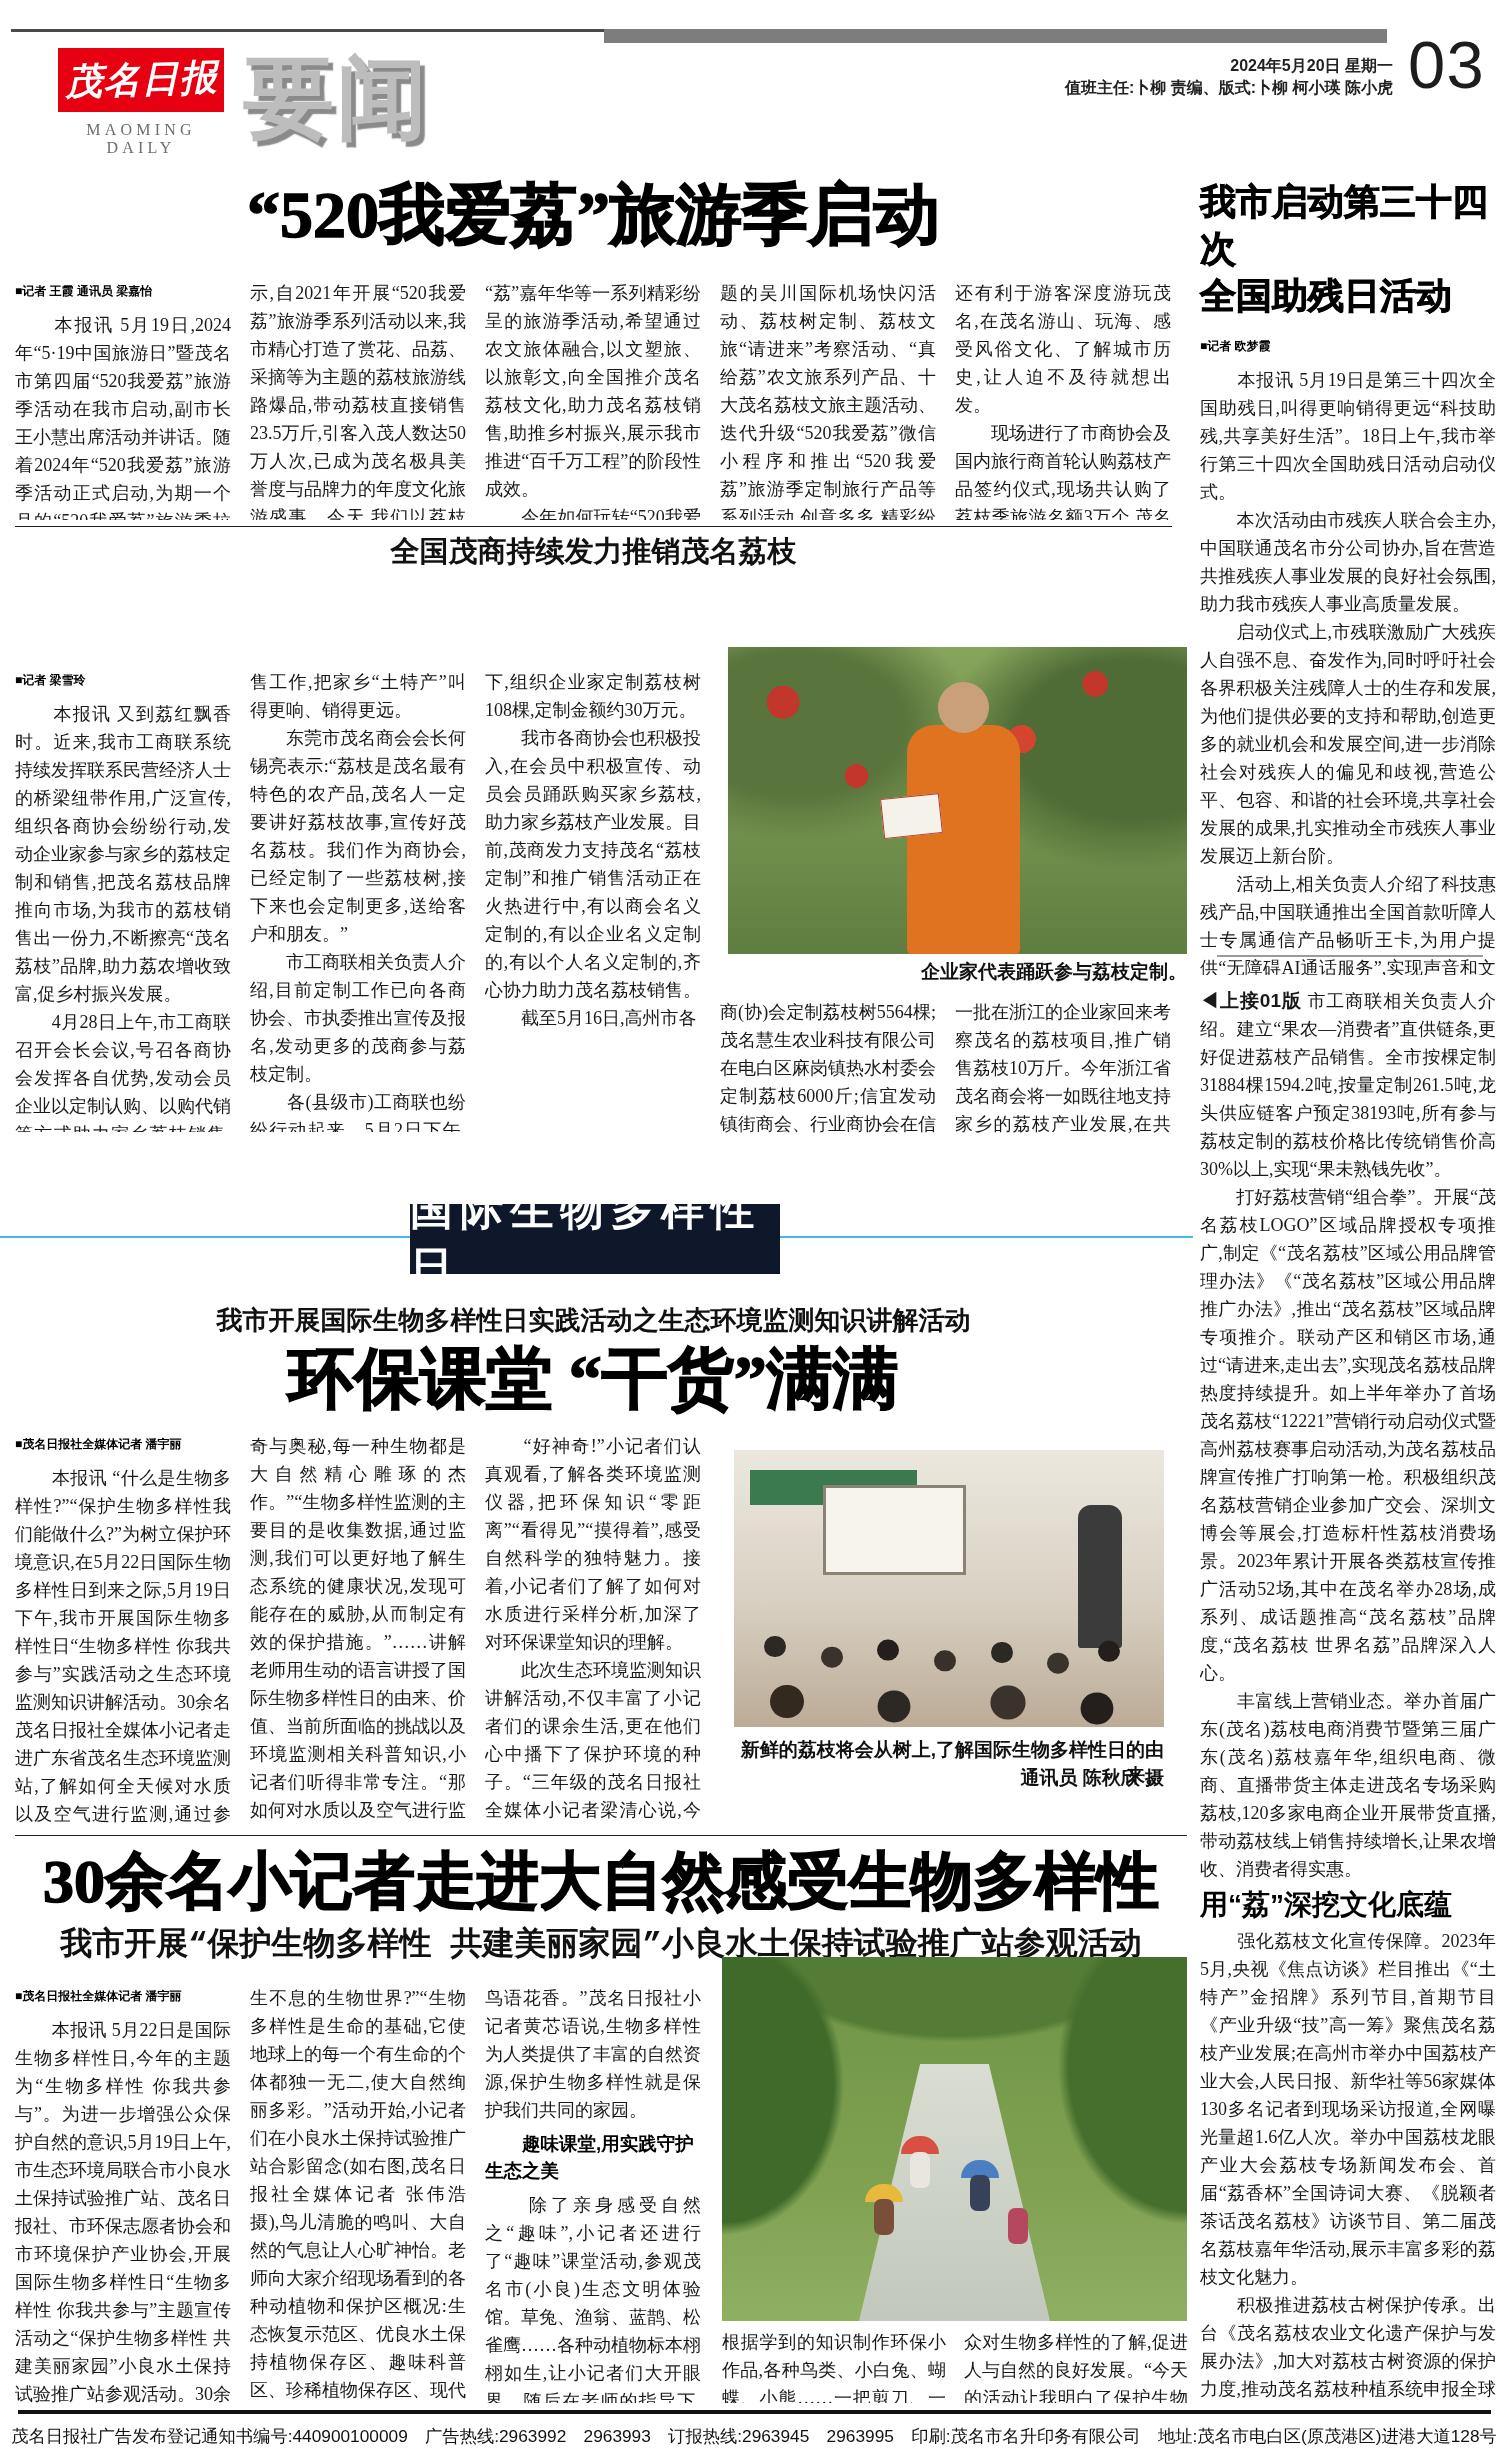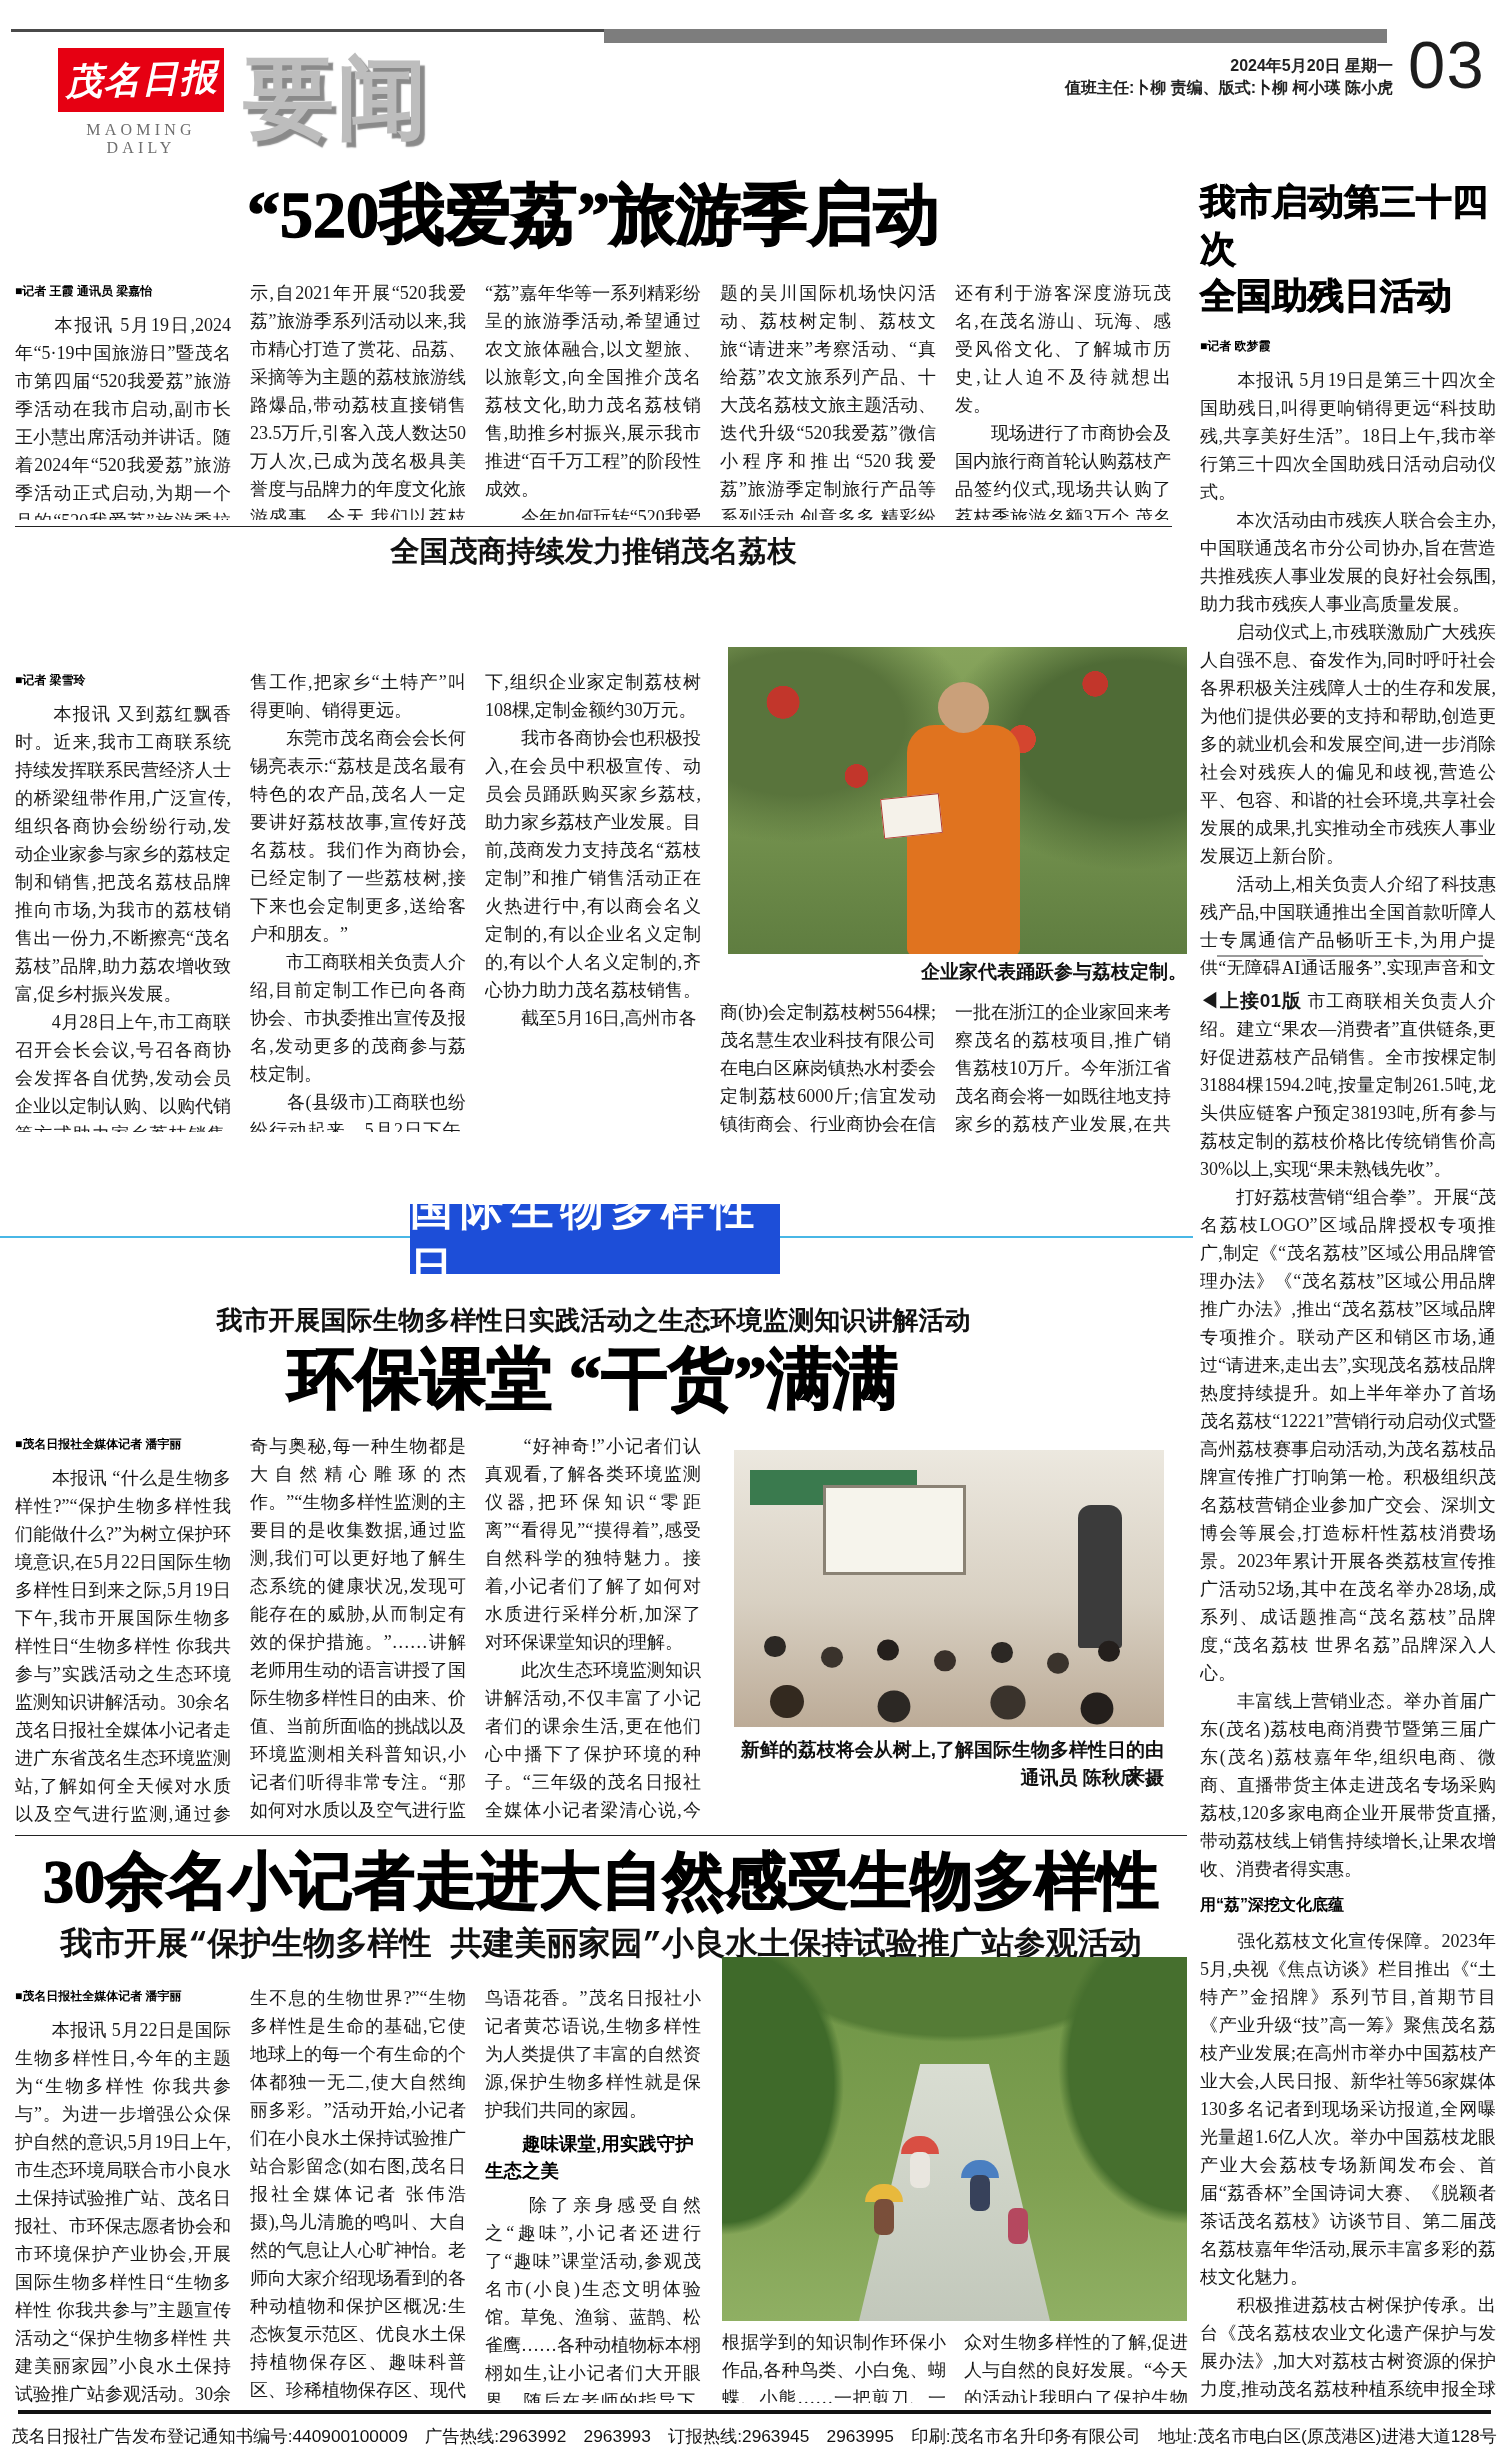--- a/index.html
+++ b/index.html
@@ -27,21 +27,21 @@
   
   .col{position:absolute;width:216px;overflow:hidden;}
   .coltext{font-size:18px;line-height:28px;text-align:justify;color:#191919;white-space:pre-line;}
   .inhead{font-family:"Liberation Sans",sans-serif;font-weight:bold;font-size:18.5px;line-height:27.4px;
           color:#000;margin:6px 0;}
   .caption{font-family:"Liberation Sans",sans-serif;font-weight:bold;font-size:19px;color:#111;
            text-align:right;}
   .rule{background:#222;}
   .sb-divider{background:#9a9a9a;height:1.8px;}
   
-  .banner{background:#1d4ed8;display:flex;align-items:center;justify-content:center;}
+  .banner{background:#0f172a;display:flex;align-items:center;justify-content:center;}
   .banner-label{color:#fff;font-family:"Liberation Sans",sans-serif;font-weight:bold;
                 font-size:43px;letter-spacing:7.2px;}
   .blue-line{background:#48b7e6;height:2.4px;}
   
   .photo{position:absolute;overflow:hidden;}
   .ph1{background:
        radial-gradient(circle 16.7px at 12% 18%,#c2362b 97%,transparent),
        radial-gradient(circle 13px at 80% 12%,#c2362b 97%,transparent),
        radial-gradient(circle 14.3px at 64% 30%,#d4452f 97%,transparent),
        radial-gradient(circle 12px at 28% 42%,#c2362b 97%,transparent),
@@ -236,21 +236,21 @@
 
     </div>
   </div>
 
   <div class="abs sb-divider" style="left:1217px;top:955px;width:266px;"></div>
 
   <div class="abs" style="left:1200px;top:987px;width:296px;height:1417px;overflow:hidden;">
     <p class="coltext" style="margin:0;"><b class="sans" style="font-size:19px;">◀上接01版</b><span> 市工商联相关负责人介绍。建立“果农—消费者”直供链条,更好促进荔枝产品销售。全市按棵定制31884棵1594.2吨,按量定制261.5吨,龙头供应链客户预定38193吨,所有参与荔枝定制的荔枝价格比传统销售价高30%以上,实现“果未熟钱先收”。</span></p>
     <p class="coltext" style="margin:0;">　　打好荔枝营销“组合拳”。开展“茂名荔枝LOGO”区域品牌授权专项推广,制定《“茂名荔枝”区域公用品牌管理办法》《“茂名荔枝”区域公用品牌推广办法》,推出“茂名荔枝”区域品牌专项推介。联动产区和销区市场,通过“请进来,走出去”,实现茂名荔枝品牌热度持续提升。如上半年举办了首场茂名荔枝“12221”营销行动启动仪式暨高州荔枝赛事启动活动,为茂名荔枝品牌宣传推广打响第一枪。积极组织茂名荔枝营销企业参加广交会、深圳文博会等展会,打造标杆性荔枝消费场景。2023年累计开展各类荔枝宣传推广活动52场,其中在茂名举办28场,成系列、成话题推高“茂名荔枝”品牌度,“茂名荔枝 世界名荔”品牌深入人心。</p>
     <p class="coltext" style="margin:0;">　　丰富线上营销业态。举办首届广东(茂名)荔枝电商消费节暨第三届广东(茂名)荔枝嘉年华,组织电商、微商、直播带货主体走进茂名专场采购荔枝,120多家电商企业开展带货直播,带动荔枝线上销售持续增长,让果农增收、消费者得实惠。</p>
-    <div class="inhead" style="font-size:16px;margin:8.4px 0;">用“荔”深挖文化底蕴</div>
+    <div class="inhead" style="font-size:28px;margin:8.4px 0;">用“荔”深挖文化底蕴</div>
     <p class="coltext" style="margin:0;">　　强化荔枝文化宣传保障。2023年5月,央视《焦点访谈》栏目推出《“土特产”金招牌》系列节目,首期节目《产业升级“技”高一筹》聚焦茂名荔枝产业发展;在高州市举办中国荔枝产业大会,人民日报、新华社等56家媒体130多名记者到现场采访报道,全网曝光量超1.6亿人次。举办中国荔枝龙眼产业大会荔枝专场新闻发布会、首届“荔香杯”全国诗词大赛、《脱颖者茶话茂名荔枝》访谈节目、第二届茂名荔枝嘉年华活动,展示丰富多彩的荔枝文化魅力。</p>
     <p class="coltext" style="margin:0;">　　积极推进荔枝古树保护传承。出台《茂名荔枝农业文化遗产保护与发展办法》,加大对荔枝古树资源的保护力度,推动茂名荔枝种植系统申报全球重要农业文化遗产,讲好千年荔乡故事,让荔枝文化焕发新的光彩。</p>
   </div>
 
   <div class="abs rule" style="left:18px;top:2410px;width:1473px;height:3.6px;background:#111;"></div>
   <div class="abs footer-text" style="left:0px;top:2424px;width:1508px;">茂名日报社广告发布登记通知书编号:440900100009　广告热线:2963992　2963993　订报热线:2963945　2963995　印刷:茂名市名升印务有限公司　地址:茂名市电白区(原茂港区)进港大道128号</div>
 
 </div>
 
 

